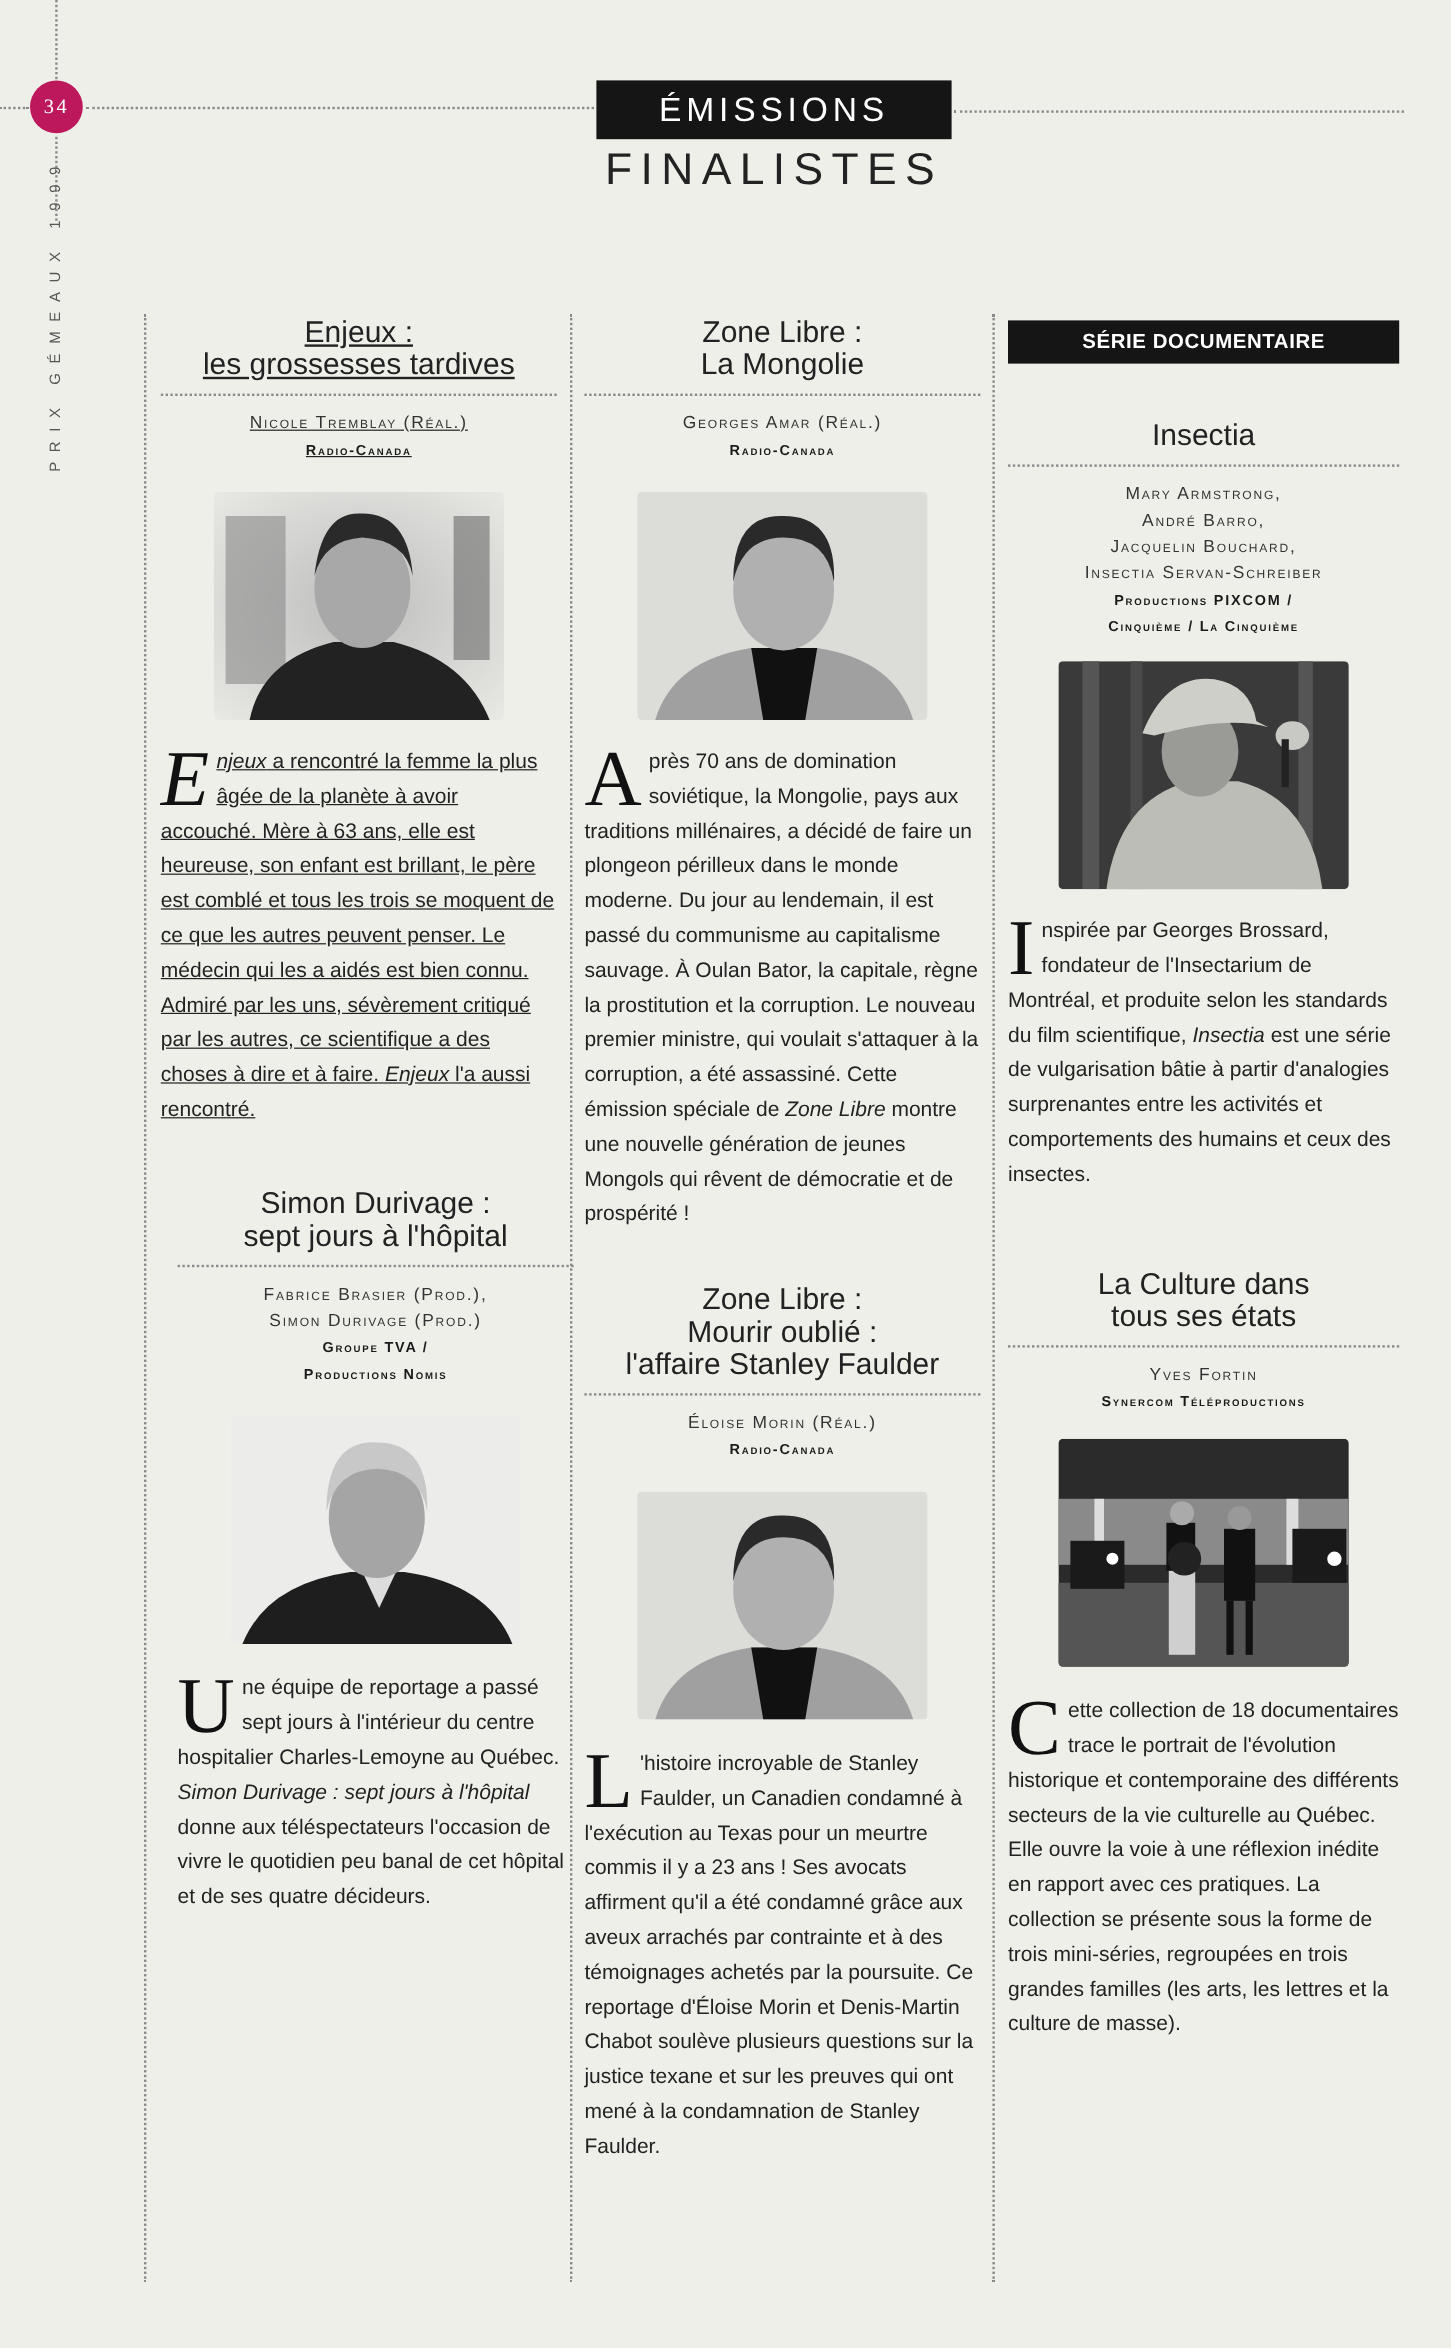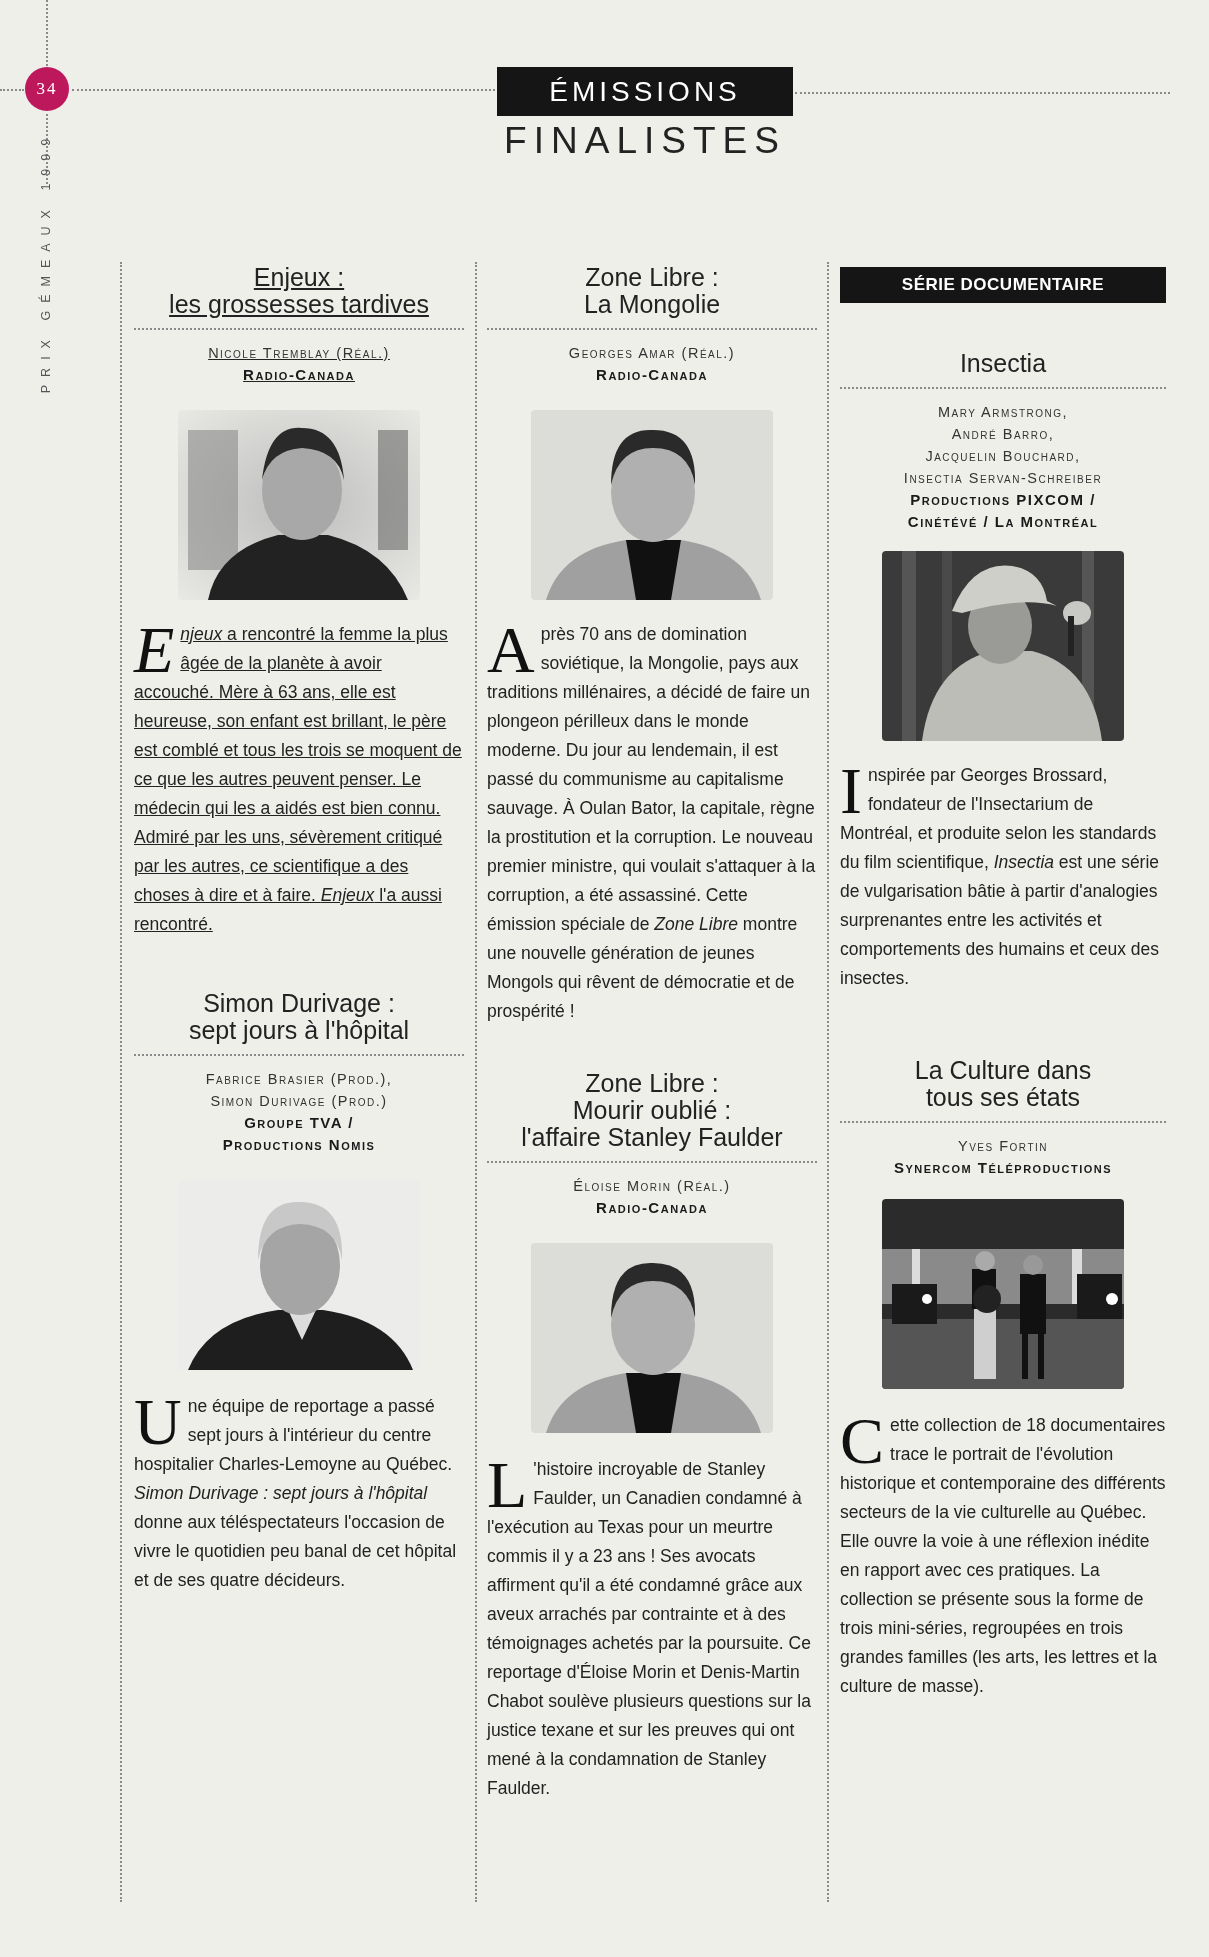--- a/index.html
+++ b/index.html
@@ -29,21 +29,21 @@
   }
   #header-sub {
     position:absolute; left:497px; top:120px; width:296px; text-align:center;
     font-size:37px; letter-spacing:7px; color:#222;
   }
 
   .col { position:absolute; width:330px; text-align:center; }
   .title { font-size:25px; line-height:27px; color:#222; }
   .rule { border-top:2px dotted #8a8a8a; margin:10px 0 12px; }
   .credit { font-size:14.5px; letter-spacing:1.5px; font-variant:small-caps; line-height:22px; color:#333; text-transform:none; }
-  .producer { font-size:15px; font-weight:bold; letter-spacing:1.5px; font-variant:small-caps; line-height:22px; color:#1a1a1a; }
+  .producer { font-size:12px; font-weight:bold; letter-spacing:1.5px; font-variant:small-caps; line-height:22px; color:#1a1a1a; }
   .photo { margin:0 auto; border-radius:4px; filter:blur(0.3px); box-shadow:0 0 6px 3px #efefea inset; }
   .body {
     text-align:left; font-size:17.5px; line-height:29px; color:#222;
   }
   .dropcap {
     float:left; font-family:"Liberation Serif", serif; font-size:66px; line-height:52px;
     margin:4px 6px 0 0; color:#111;
   }
   .dropcap.ital { font-style:italic; }
   .badge {
@@ -90,21 +90,21 @@
     <rect x="200" y="20" width="30" height="120" fill="#6a6a6a" opacity="0.6"></rect>
     <path d="M30 190 Q40 140 100 125 L150 125 Q210 140 230 190 Z" fill="#222"></path>
     <ellipse cx="124" cy="80" rx="40" ry="50" fill="#a8a8a8"></ellipse>
     <path d="M84 70 Q90 15 124 18 Q162 18 166 70 Q160 40 124 38 Q92 40 84 70 Z" fill="#2a2a2a"></path>
   </svg>
   <p class="body" style="margin:20px 0 0;">
     <span class="dropcap ital">E</span><em>njeux</em><span> a rencontré la femme la plus âgée de la planète à avoir accouché. Mère à 63 ans, elle est heureuse, son enfant est brillant, le père est comblé et tous les trois se moquent de ce que les autres peuvent penser. Le médecin qui les a aidés est bien connu. Admiré par les uns, sévèrement critiqué par les autres, ce scientifique a des choses à dire et à faire. </span><em>Enjeux</em><span> l'a aussi rencontré.</span>
   </p>
 </div>
 
-<div class="col" style="left:134px; top:990px;">
+<div class="col" style="left:148px; top:990px;">
   <div class="title">
     <div>Simon Durivage :</div>
     <div>sept jours à l'hôpital</div>
   </div>
   <div class="rule"></div>
   <div class="credit">Fabrice Brasier (Prod.),</div>
   <div class="credit">Simon Durivage (Prod.)</div>
   <div class="producer">Groupe TVA /</div>
   <div class="producer">Productions Nomis</div>
   <svg class="photo" width="242" height="190" viewBox="0 0 242 190" style="display:block; margin-top:24px;">
@@ -167,21 +167,21 @@
 <div class="col" style="left:840px; top:350px; width:326px;">
   <div class="title">
     <div>Insectia</div>
   </div>
   <div class="rule"></div>
   <div class="credit">Mary Armstrong,</div>
   <div class="credit">André Barro,</div>
   <div class="credit">Jacquelin Bouchard,</div>
   <div class="credit">Insectia Servan-Schreiber</div>
   <div class="producer">Productions PIXCOM /</div>
-  <div class="producer">Cinétévé / La Montréal</div>
+  <div class="producer">Cinquième / La Cinquième</div>
   <svg class="photo" width="242" height="190" viewBox="0 0 242 190" style="display:block; margin-top:18px;">
     <rect width="242" height="190" fill="#3a3a3a"></rect>
     <rect x="20" y="0" width="14" height="190" fill="#555"></rect>
     <rect x="60" y="0" width="10" height="190" fill="#4a4a4a"></rect>
     <rect x="200" y="0" width="12" height="190" fill="#555"></rect>
     <path d="M40 190 Q50 115 110 100 L150 100 Q210 115 220 190 Z" fill="#bdbdb8"></path>
     <ellipse cx="118" cy="75" rx="32" ry="38" fill="#9a9a96"></ellipse>
     <path d="M70 60 Q90 10 130 15 Q160 20 165 50 L175 55 Q140 45 80 62 Z" fill="#cfcfca"></path>
     <ellipse cx="195" cy="62" rx="14" ry="12" fill="#c8c8c4"></ellipse>
     <rect x="186" y="65" width="6" height="40" fill="#222"></rect>

